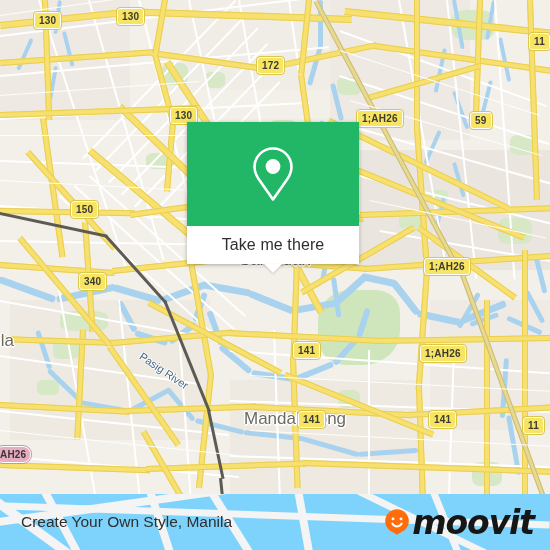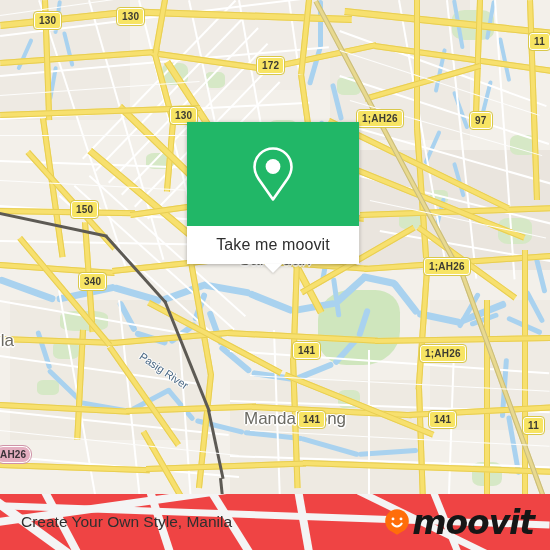--- a/index.html
+++ b/index.html
@@ -103,21 +103,21 @@
     width:0;height:0;
     border-left:9px solid transparent;
     border-right:9px solid transparent;
     border-top:9px solid #ffffff;
     filter:drop-shadow(0 1px 1px rgba(0,0,0,.18));
   }
 
   
   .footer{
     position:absolute;left:0;top:494px;width:550px;height:56px;
-    background:#ef4444;overflow:hidden;text-align:center;
+    background:#7dd3fc;overflow:hidden;text-align:center;
   }
   .footer-pattern{position:absolute;inset:0;opacity:1;}
   .fp{position:absolute;background:#f4f4f4;transform-origin:0 0;}
   .footer-title{
     position:absolute;left:21px;top:50%;transform:translateY(-50%);
     color:#2f2f2f;font-size:15.5px;white-space:nowrap;z-index:3;
   }
   .footer-logo{
     position:absolute;right:16px;top:50%;transform:translateY(-50%);
     display:flex;align-items:center;z-index:3;font-style:italic;
@@ -390,35 +390,35 @@
         <div class="shield" style="left: 170px; top: 107px;">130</div>
         <div class="shield" style="left: 257px; top: 57px;">172</div>
         <div class="shield" style="left: 71px; top: 201px;">150</div>
         <div class="shield" style="left: 79px; top: 273px;">340</div>
         <div class="shield" style="left: 293px; top: 342px;">141</div>
         <div class="shield" style="left: 298px; top: 411px;">141</div>
         <div class="shield" style="left: 429px; top: 411px;">141</div>
         <div class="shield" style="left: 357px; top: 110px;">1;AH26</div>
         <div class="shield" style="left: 424px; top: 258px;">1;AH26</div>
         <div class="shield" style="left: 420px; top: 345px;">1;AH26</div>
-        <div class="shield" style="left: 470px; top: 112px;">97</div>
+        <div class="shield" style="left: 470px; top: 112px;">59</div>
         <div class="shield" style="left: 529px; top: 33px;">11</div>
         <div class="shield" style="left: 523px; top: 417px;">11</div>
         <div class="shield ah" style="left: -5px; top: 446px;">AH26</div>
       </div>
 
     <div class="popup">
       <div class="popup-top">
         <svg class="pin-icon" width="46" height="58" viewBox="0 0 46 58">
           <path d="M23 3.5C12.8 3.5 4.5 11.7 4.5 21.9c0 4.6 1.9 8.7 4.3 12.3L23 54.5l14.2-20.3c2.4-3.6 4.3-7.7 4.3-12.3C41.5 11.7 33.2 3.5 23 3.5z" fill="none" stroke="#ffffff" stroke-width="2.6" stroke-linejoin="round"></path>
           <circle cx="23" cy="21.5" r="7.4" fill="#ffffff"></circle>
         </svg>
       </div>
       <div class="popup-bottom">
-        <span class="popup-label">Take me moovit</span>
+        <span class="popup-label">Take me there</span>
         <span class="popup-arrow"></span>
       </div>
     </div>
 
   </div>
 
   <div class="footer">
     <div class="footer-pattern">
       <div class="fp" style="left:-20px;top:-10px;width:300px;height:9px;transform:rotate(36deg);"></div>
       <div class="fp" style="left:40px;top:-20px;width:260px;height:8px;transform:rotate(62deg);"></div>

